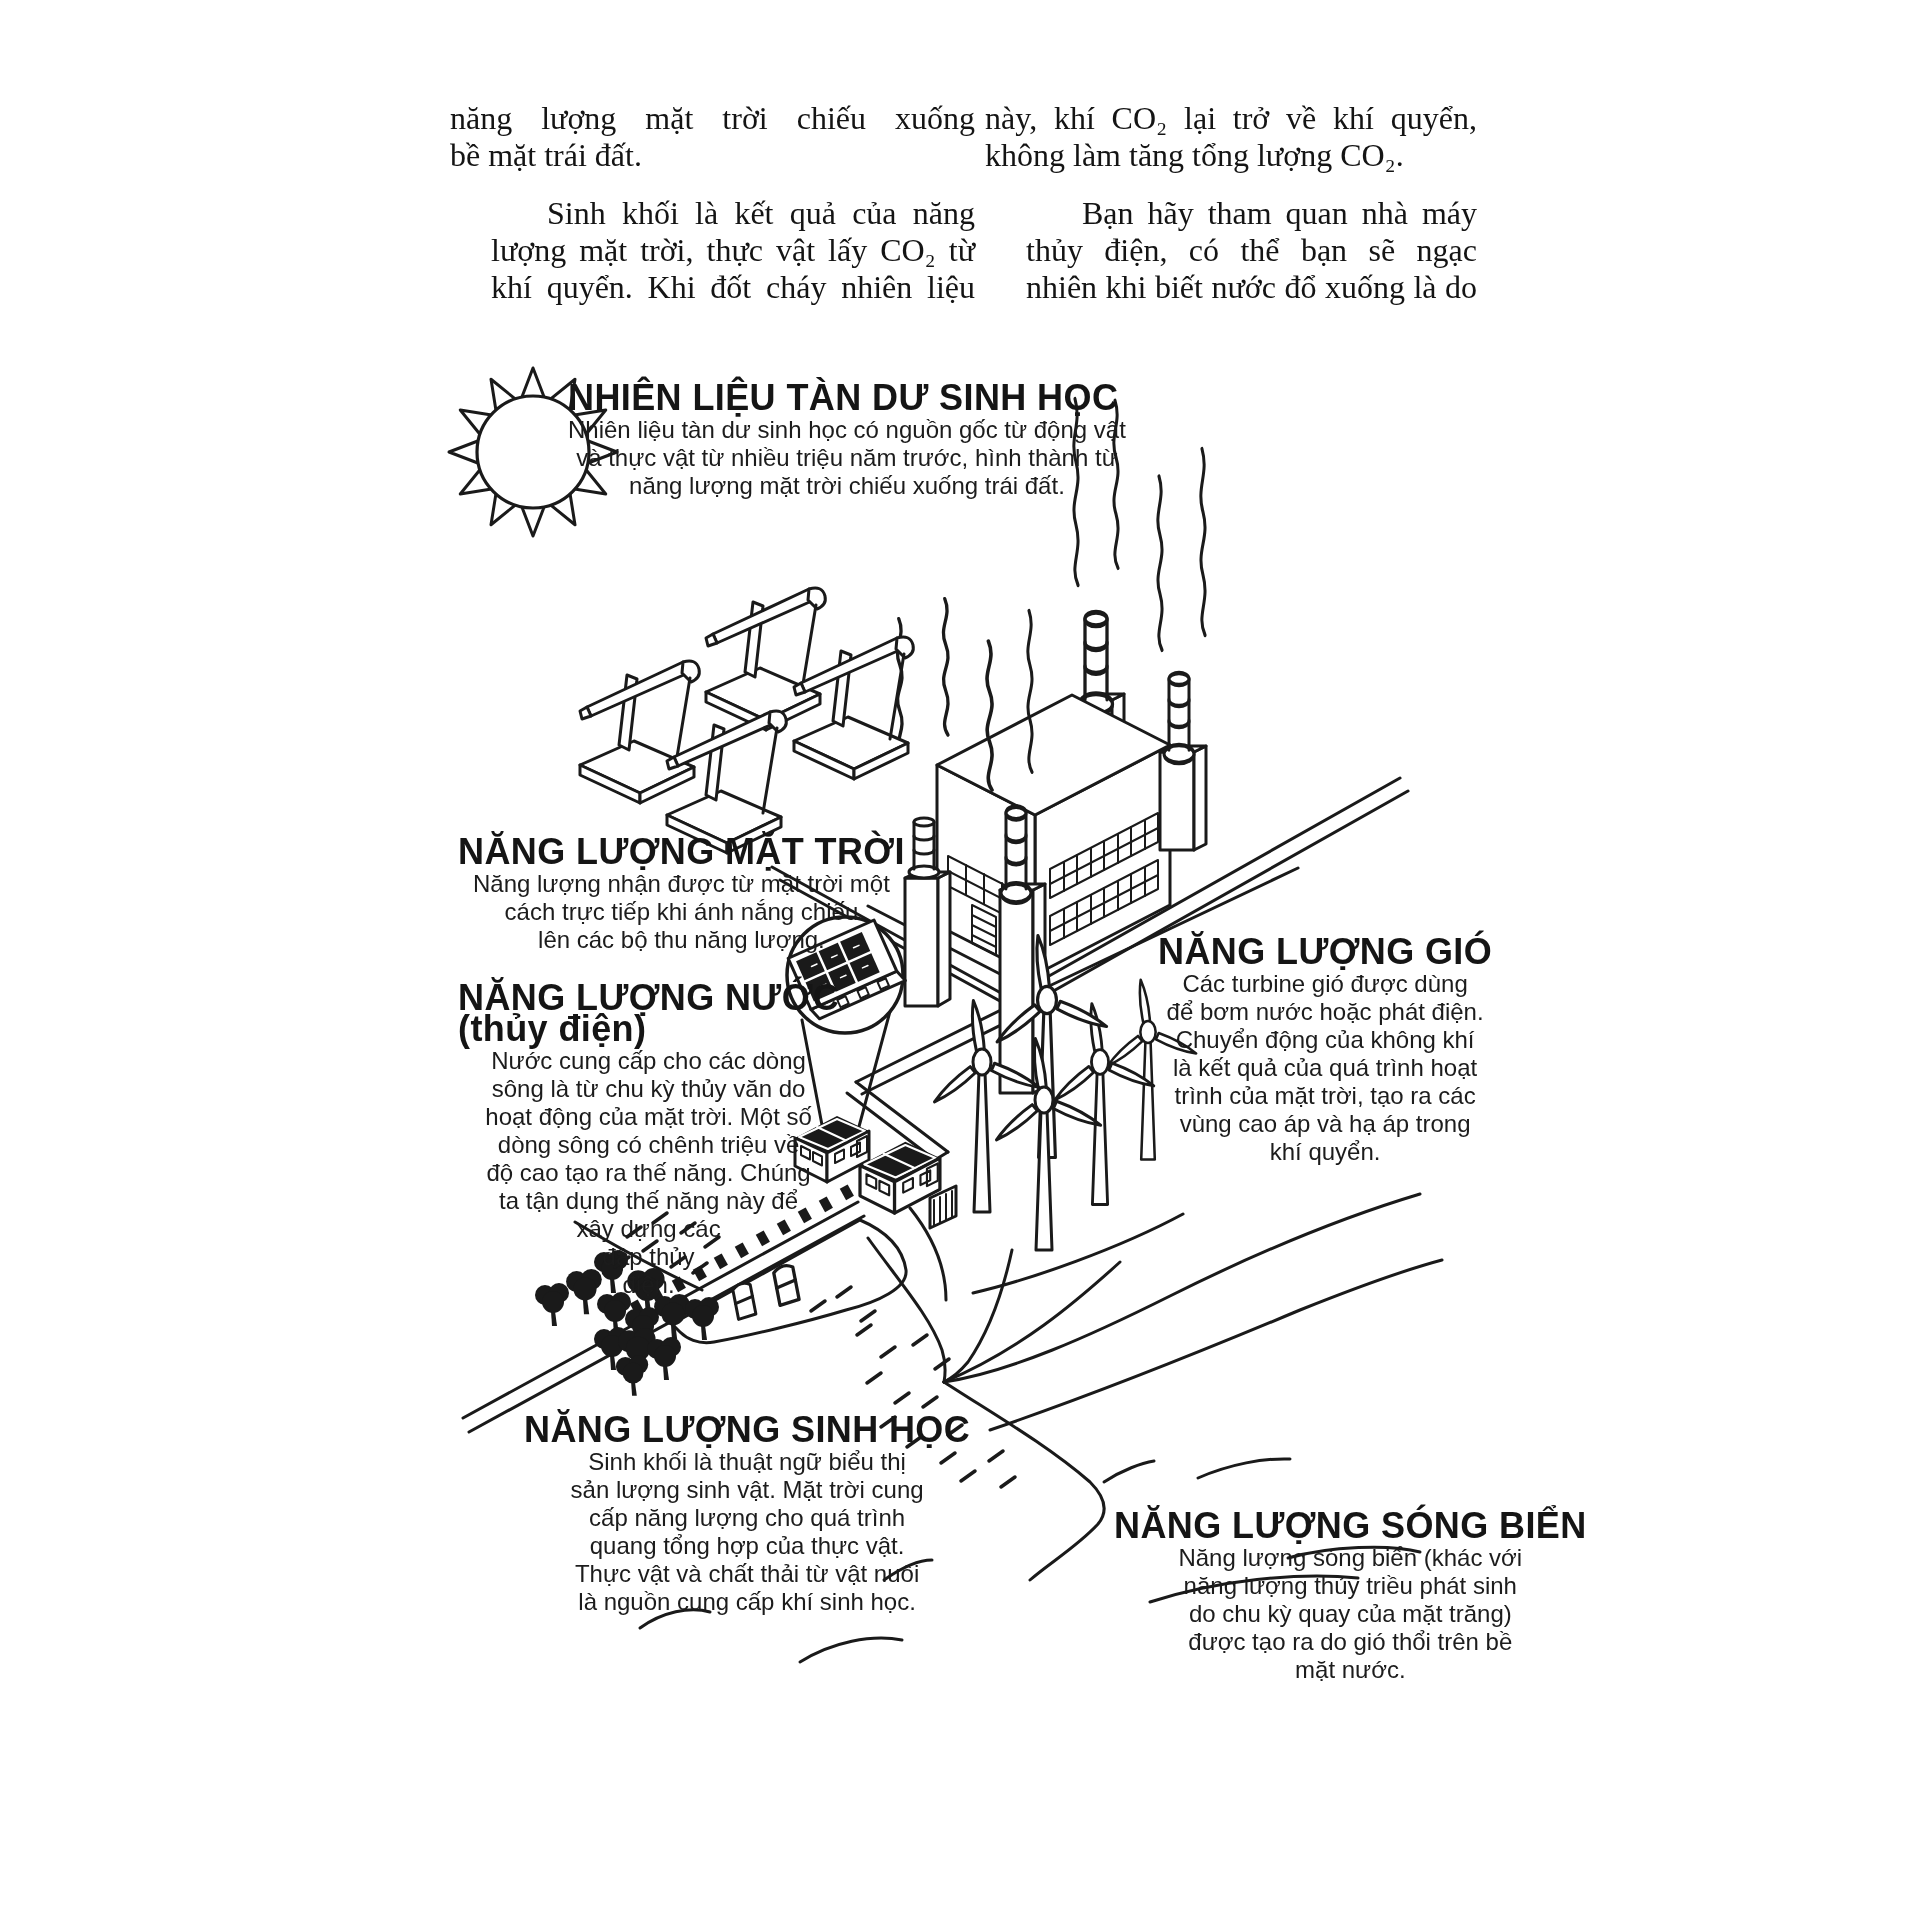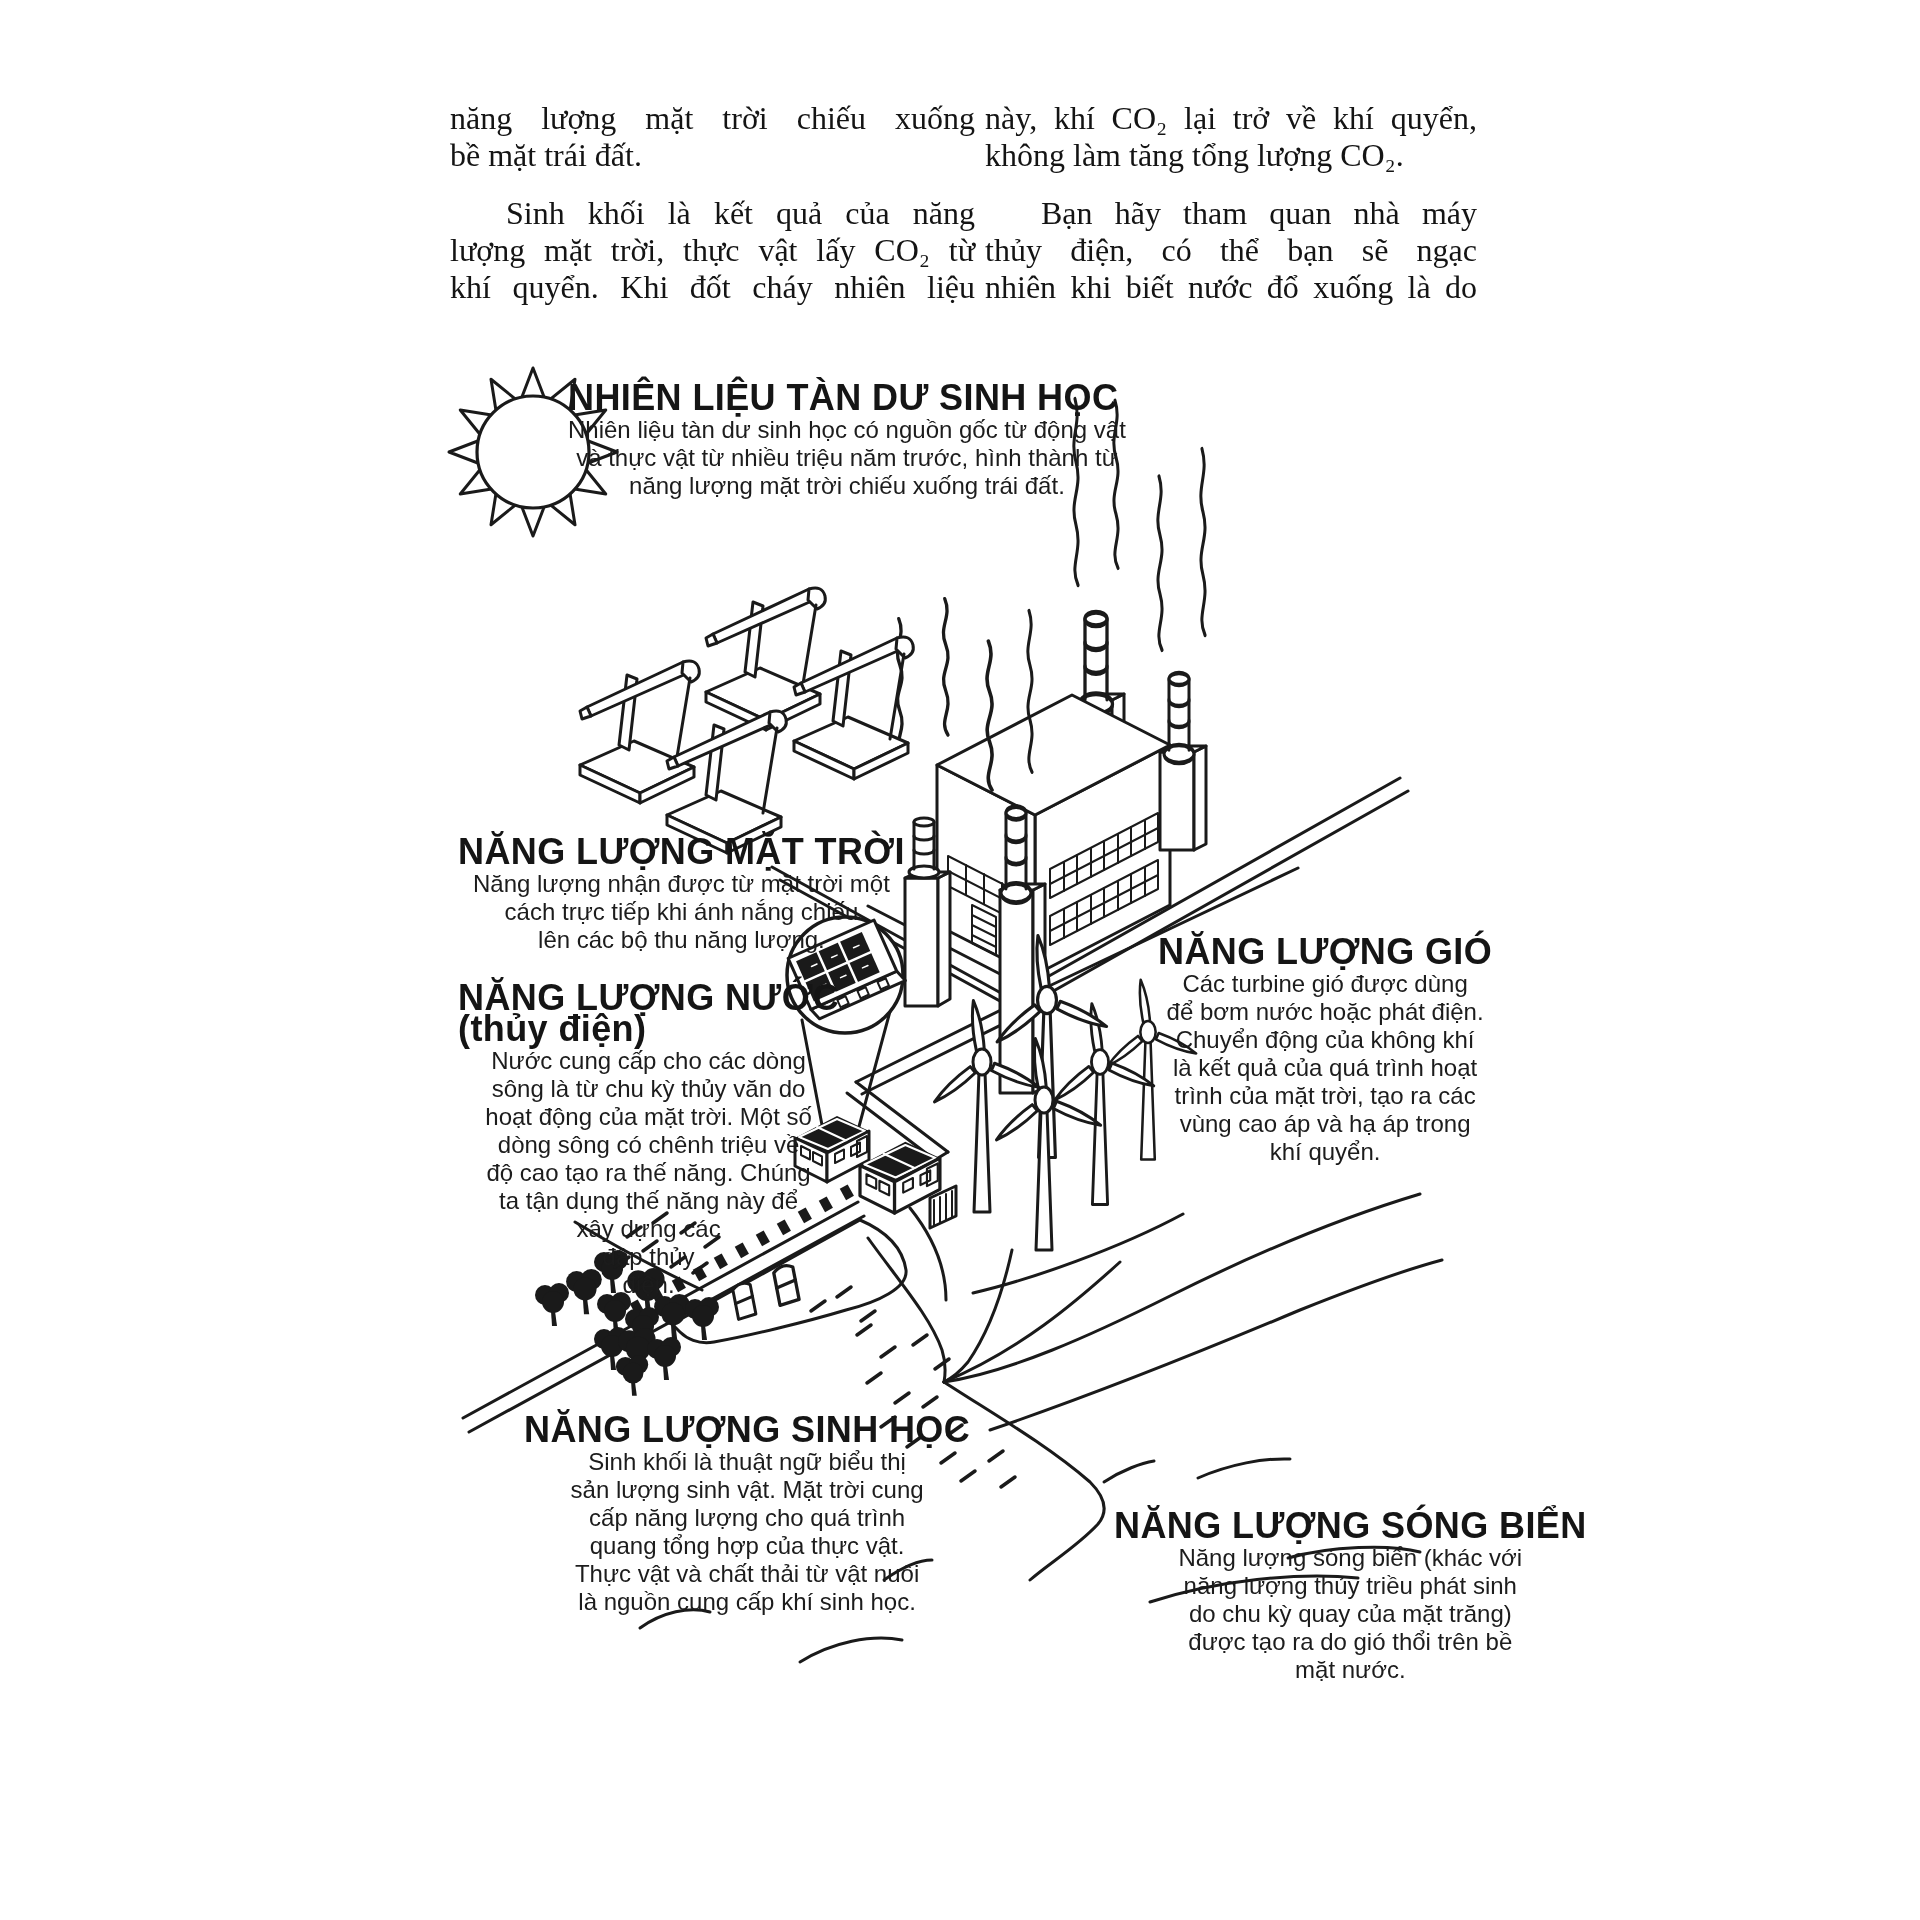--- a/index.html
+++ b/index.html
@@ -6,21 +6,21 @@
   #page{position:relative;width:1920px;height:1712px;background:#fff;overflow:hidden;
         font-family:"Liberation Sans","DejaVu Sans",sans-serif;color:#1a1a1a;}
   #art{position:absolute;left:0;top:0;width:1920px;height:1920px;z-index:0;}
   .abs{position:absolute;z-index:2;}
   
   .col{font-family:"Liberation Serif","DejaVu Serif",serif;font-size:32px;line-height:37px;color:#141414;}
   .para > div{text-align:justify;text-align-last:justify;}
   .para > div:last-child{text-align-last:auto;}
   .para.flow > div:last-child{text-align-last:justify;}
   .para.indent > div:first-child{text-indent:56px;}
-  .para + .para{margin-top:21px;}
+  .para + .para{margin-top:21px;margin-left:41px;}
   
   .label-title{font-size:36px;font-weight:700;line-height:31px;letter-spacing:.4px;white-space:nowrap;color:#151515;}
   .label-body{font-size:24px;line-height:28px;margin-top:3px;color:#1c1c1c;text-align:center;}
   .label-body > div{white-space:nowrap;}
   .caption{font-size:30px;text-align:center;color:#151515;}
   .caption .b{font-weight:700;}
   .pagenum{font-family:"Liberation Serif","DejaVu Serif",serif;font-size:33px;color:#141414;margin-left:20px;}
 </style>
 </head>
 <body>

